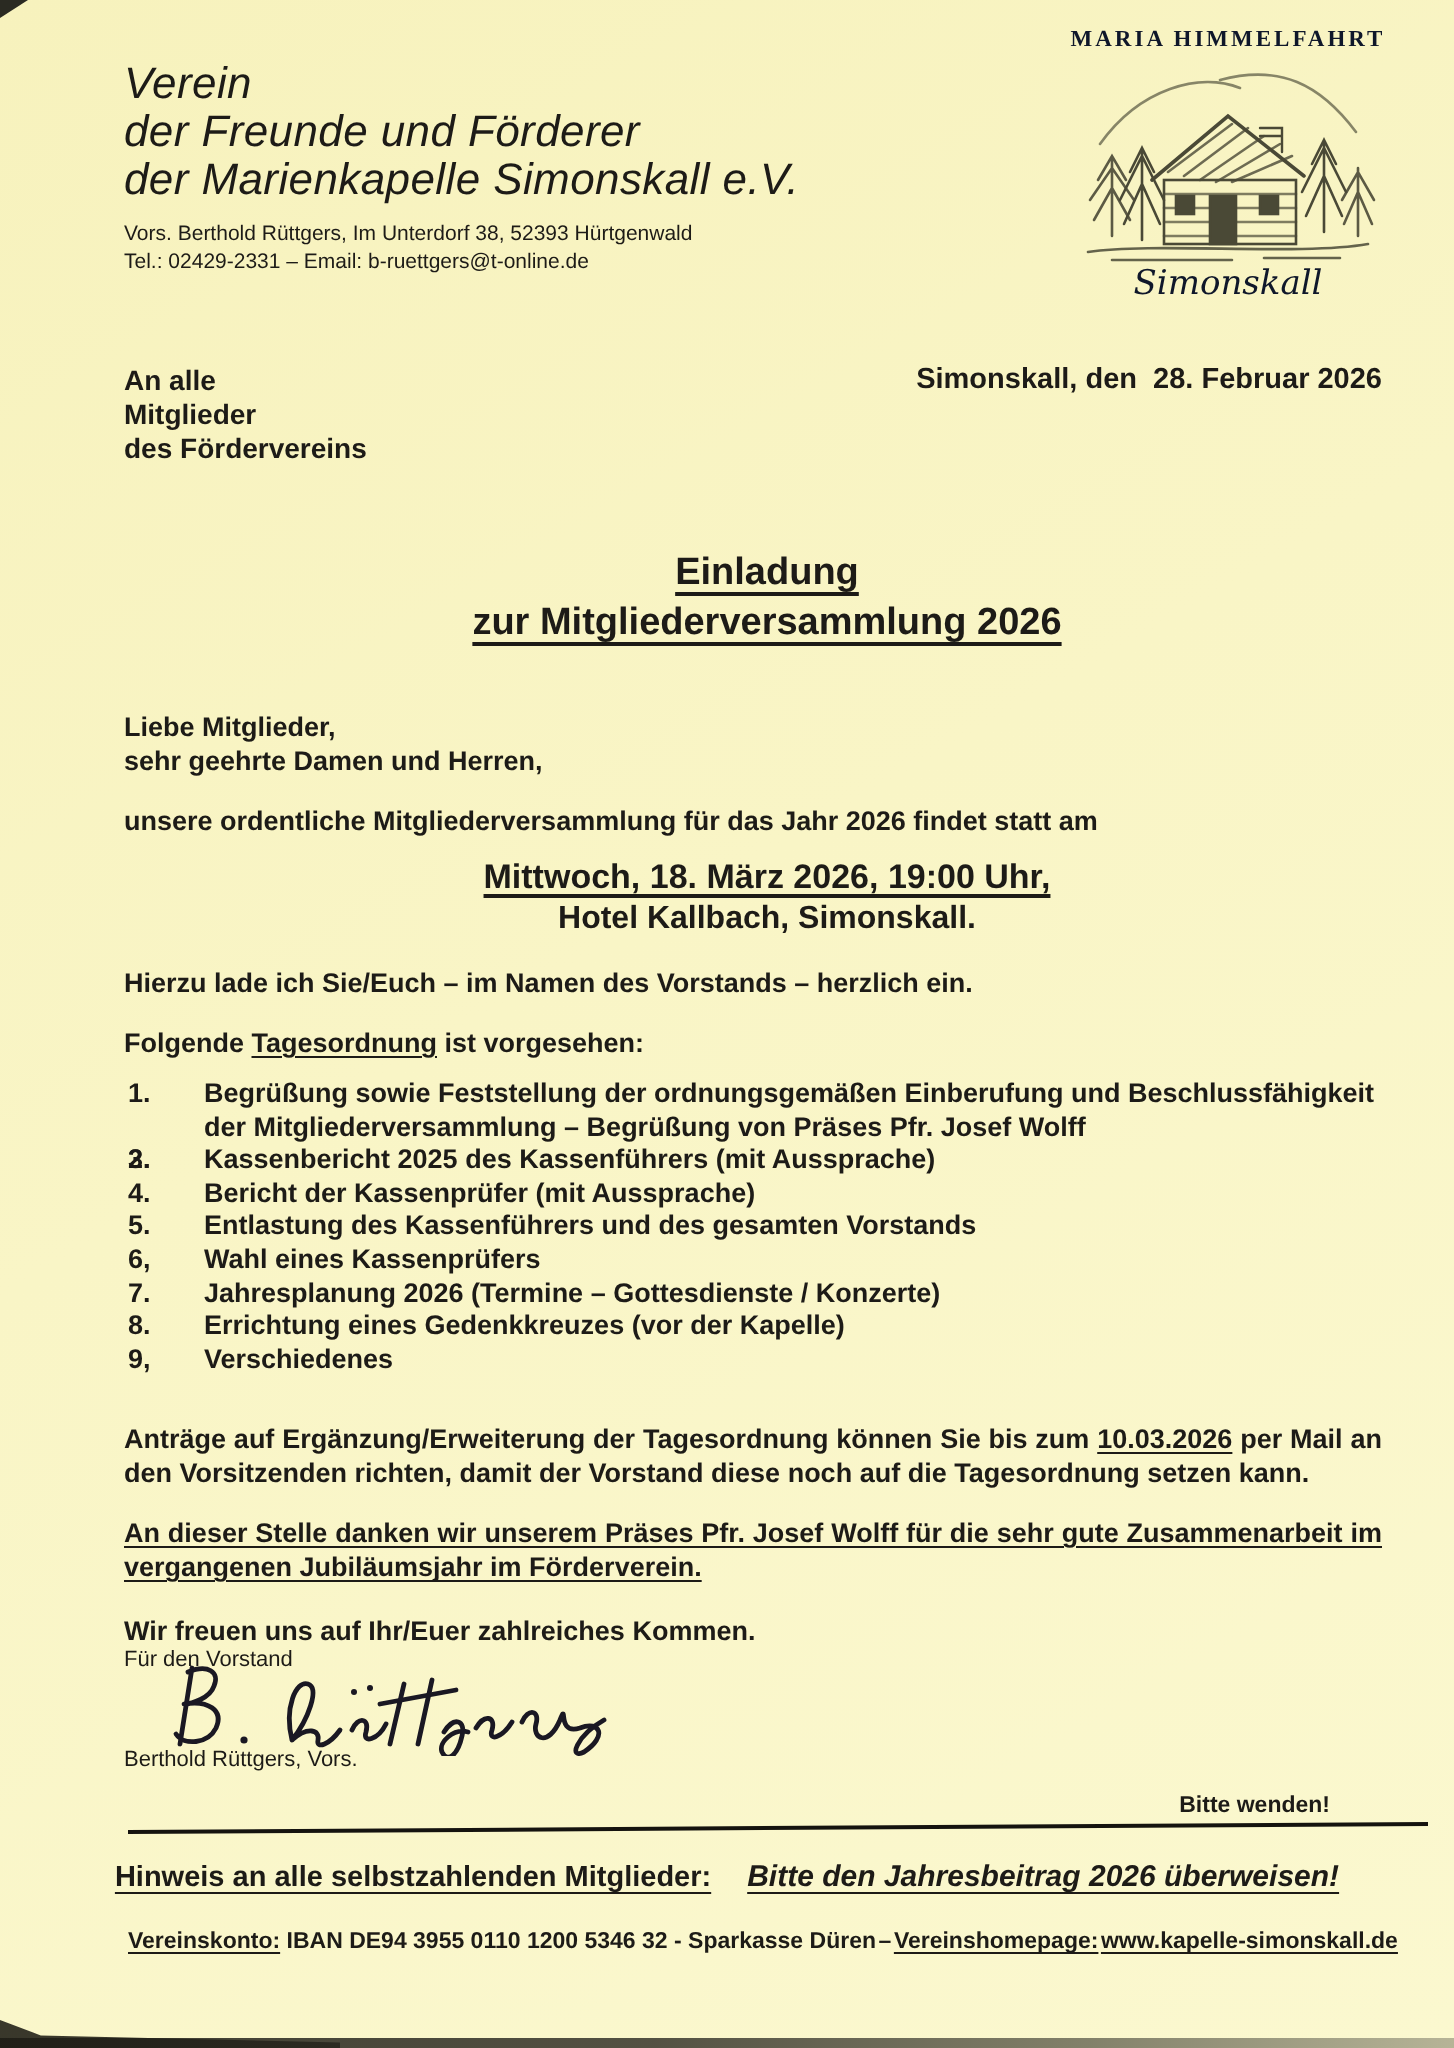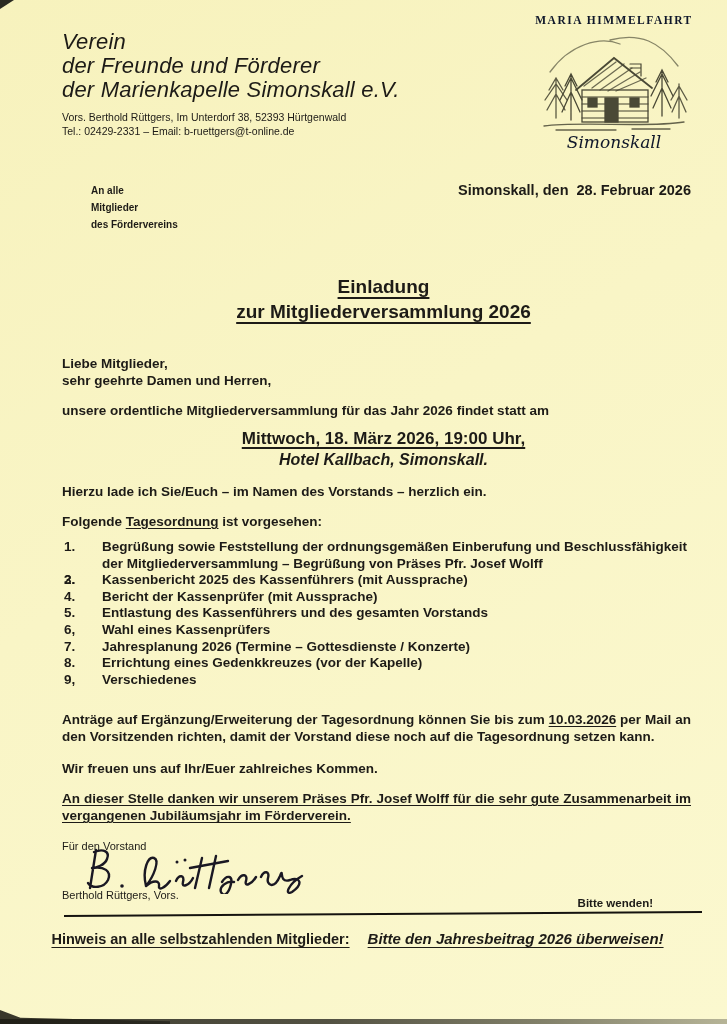--- a/index.html
+++ b/index.html
@@ -12,49 +12,49 @@
   .sheet{position:relative;width:727px;height:1024px;padding:30px 22px 0 62px;box-sizing:border-box;}
   
   .org-line{font-size:22px;line-height:24px;font-weight:normal;font-style:italic;letter-spacing:.2px;}
   .contact{margin-top:9px;font-size:10.5px;line-height:13.5px;font-weight:normal;}
   .logo{position:absolute;top:14px;right:22px;width:182px;text-align:center;color:#0f172a;}
   .logo-caption{font-family:"Liberation Serif","DejaVu Serif",serif;font-size:11.5px;letter-spacing:1.5px;font-weight:bold;}
   .logo-script{font-family:"DejaVu Serif","Liberation Serif",serif;font-style:italic;font-size:17px;margin-top:-2px;}
   .logo svg{display:block;margin:2px auto 0;}
   
   .addr-date{display:flex;justify-content:space-between;margin-top:44px;padding-right:14px;}
-  .addr-line{font-size:10px;line-height:17px;font-weight:bold;margin-left:29px;}
+  .addr-line{font-size:14px;line-height:17px;font-weight:bold;}
   .dateline{font-size:14.5px;font-weight:bold;white-space:pre;}
   
   .title{margin-top:41px;text-align:center;}
   .title-line{font-size:19px;line-height:25px;font-weight:bold;text-decoration:underline;text-underline-offset:4px;text-decoration-thickness:1.5px;}
   
   .b{font-size:13.5px;line-height:17px;font-weight:bold;}
   p{margin:0;}
   .salutation{margin-top:31px;}
   .intro{margin-top:13px;}
   .event{margin-top:9px;text-align:center;}
   .event-l1{font-size:17px;line-height:22px;font-weight:bold;text-decoration:underline;text-underline-offset:3px;text-decoration-thickness:1.5px;}
-  .event-l2{font-size:16px;line-height:20px;font-weight:bold;font-style:italic;}
+  .event-l2{font-size:16px;line-height:20px;font-weight:bold;}
   .invite{margin-top:13px;}
   .agenda-intro{margin-top:13px;}
   .u{text-decoration:underline;text-underline-offset:2px;}
   .agenda{margin:9px 0 0 0;padding:0;list-style:none;}
   .agenda-item{position:relative;padding-left:40px;font-size:13.5px;line-height:16.6px;font-weight:bold;}
   .agenda-num{position:absolute;left:2px;}
   .para{margin-top:23px;text-align:justify;padding-right:14px;}
   .thanks{margin-top:13px;}
   .forward{margin-top:15px;}
   .regards{margin-top:13px;}
   .small{font-size:11px;line-height:13px;font-weight:normal;}
-  .for-board{margin-top:16px;}
+  .for-board{margin-top:0;}
   .signature{margin:-7px 0 0 18px;height:48px;}
   .signer{margin-top:-9px;}
   
-  .bottom{position:absolute;left:0;right:12px;top:897px;}
+  .bottom{position:absolute;left:0;right:0;top:897px;}
   .turn-note{text-align:right;padding-right:62px;font-size:11.5px;font-weight:bold;}
   .rule{border-top:2.2px solid #15130f;margin:4px 13px 0 64px;transform:rotate(-.35deg);}
   .notice{margin-top:15px;text-align:center;white-space:nowrap;}
   .notice-label{font-size:14.5px;font-weight:bold;text-decoration:underline;text-underline-offset:3px;}
   .notice-msg{font-size:15px;font-weight:bold;font-style:italic;text-decoration:underline;text-underline-offset:3px;margin-left:18px;}
   .footer{display:flex;justify-content:space-between;align-items:baseline;margin:17px 28px 0 64px;font-size:11.5px;font-weight:bold;white-space:nowrap;}
   .fu{text-decoration:underline;text-underline-offset:2px;}
   
   .art-tl{position:absolute;top:0;left:0;width:14px;height:9px;background:#2a2a22;clip-path:polygon(0 0,100% 0,0 100%);}
   .art-bottom{position:absolute;bottom:0;left:0;width:727px;height:5px;background:linear-gradient(90deg,#1c1b14 0%,#35342a 45%,#6d6c58 75%,#aaa88d 100%);opacity:.85;}
@@ -146,23 +146,23 @@
     <li class="agenda-item"><span class="agenda-num">6,</span><span>Wahl eines Kassenprüfers</span></li>
     <li class="agenda-item"><span class="agenda-num">7.</span><span>Jahresplanung 2026 (Termine – Gottesdienste / Konzerte)</span></li>
     <li class="agenda-item"><span class="agenda-num">8.</span><span>Errichtung eines Gedenkkreuzes (vor der Kapelle)</span></li>
     <li class="agenda-item"><span class="agenda-num">9,</span><span>Verschiedenes</span></li>
   </ol>
 
   
   <p class="b para"><span>Anträge auf Ergänzung/Erweiterung der Tagesordnung können Sie bis zum </span><span class="u">10.03.2026</span><span> per Mail an den Vorsitzenden richten, damit der Vorstand diese noch auf die Tagesordnung setzen kann.</span></p>
 
   
+  <p class="b para thanks"><span class="u">An dieser Stelle danken wir unserem Präses Pfr. Josef Wolff für die sehr gute Zusammenarbeit im vergangenen Jubiläumsjahr im Förderverein.</span></p>
+
   <p class="b forward">Wir freuen uns auf Ihr/Euer zahlreiches Kommen.</p>
-
-  <p class="b para thanks"><span class="u">An dieser Stelle danken wir unserem Präses Pfr. Josef Wolff für die sehr gute Zusammenarbeit im vergangenen Jubiläumsjahr im Förderverein.</span></p>
 
   <div class="small for-board">Für den Vorstand</div>
 
   
   <svg class="signature" width="280" height="48" viewBox="0 0 280 48" fill="none" stroke="#1a1823" stroke-width="2.4" stroke-linecap="round" stroke-linejoin="round">
     <path d="M14 6 C24 2 30 6 27 13 C25 19 16 22 12 22 C24 20 32 25 28 34 C24 42 12 43 8 37 M16 4 L10 42"></path>
     <circle cx="42" cy="40" r="1.8" fill="#1a1823" stroke="none"></circle>
     <path d="M66 40 C62 24 68 10 74 12 C80 14 74 30 66 40 C74 33 80 35 79 40 C78 45 85 42 90 35"></path>
     <path d="M96 35 C99 28 105 29 103 36 C101 42 109 40 113 32"></path>
     <circle cx="97" cy="16" r="1.5" fill="#1a1823" stroke="none"></circle>
@@ -175,18 +175,24 @@
   </svg>
   <div class="small signer">Berthold Rüttgers, Vors.</div>
 
   
   <div class="bottom">
     <div class="turn-note">Bitte wenden!</div>
     <div class="rule"></div>
     <div class="notice">
       <span class="notice-label">Hinweis an alle selbstzahlenden Mitglieder:</span><span class="notice-msg">Bitte den Jahresbeitrag 2026 überweisen!</span>
     </div>
+    <div class="footer">
+      <span><span class="fu">Vereinskonto:</span> <span>IBAN DE94 3955 0110 1200 5346 32 - Sparkasse Düren</span></span>
+      <span>–</span>
+      <span class="fu">Vereinshomepage:</span>
+      <span class="fu">www.kapelle-simonskall.de</span>
+    </div>
   </div>
 
   <div class="art-bl"></div>
   <div class="art-bottom"></div>
 
 </div>
 
 </body></html>

